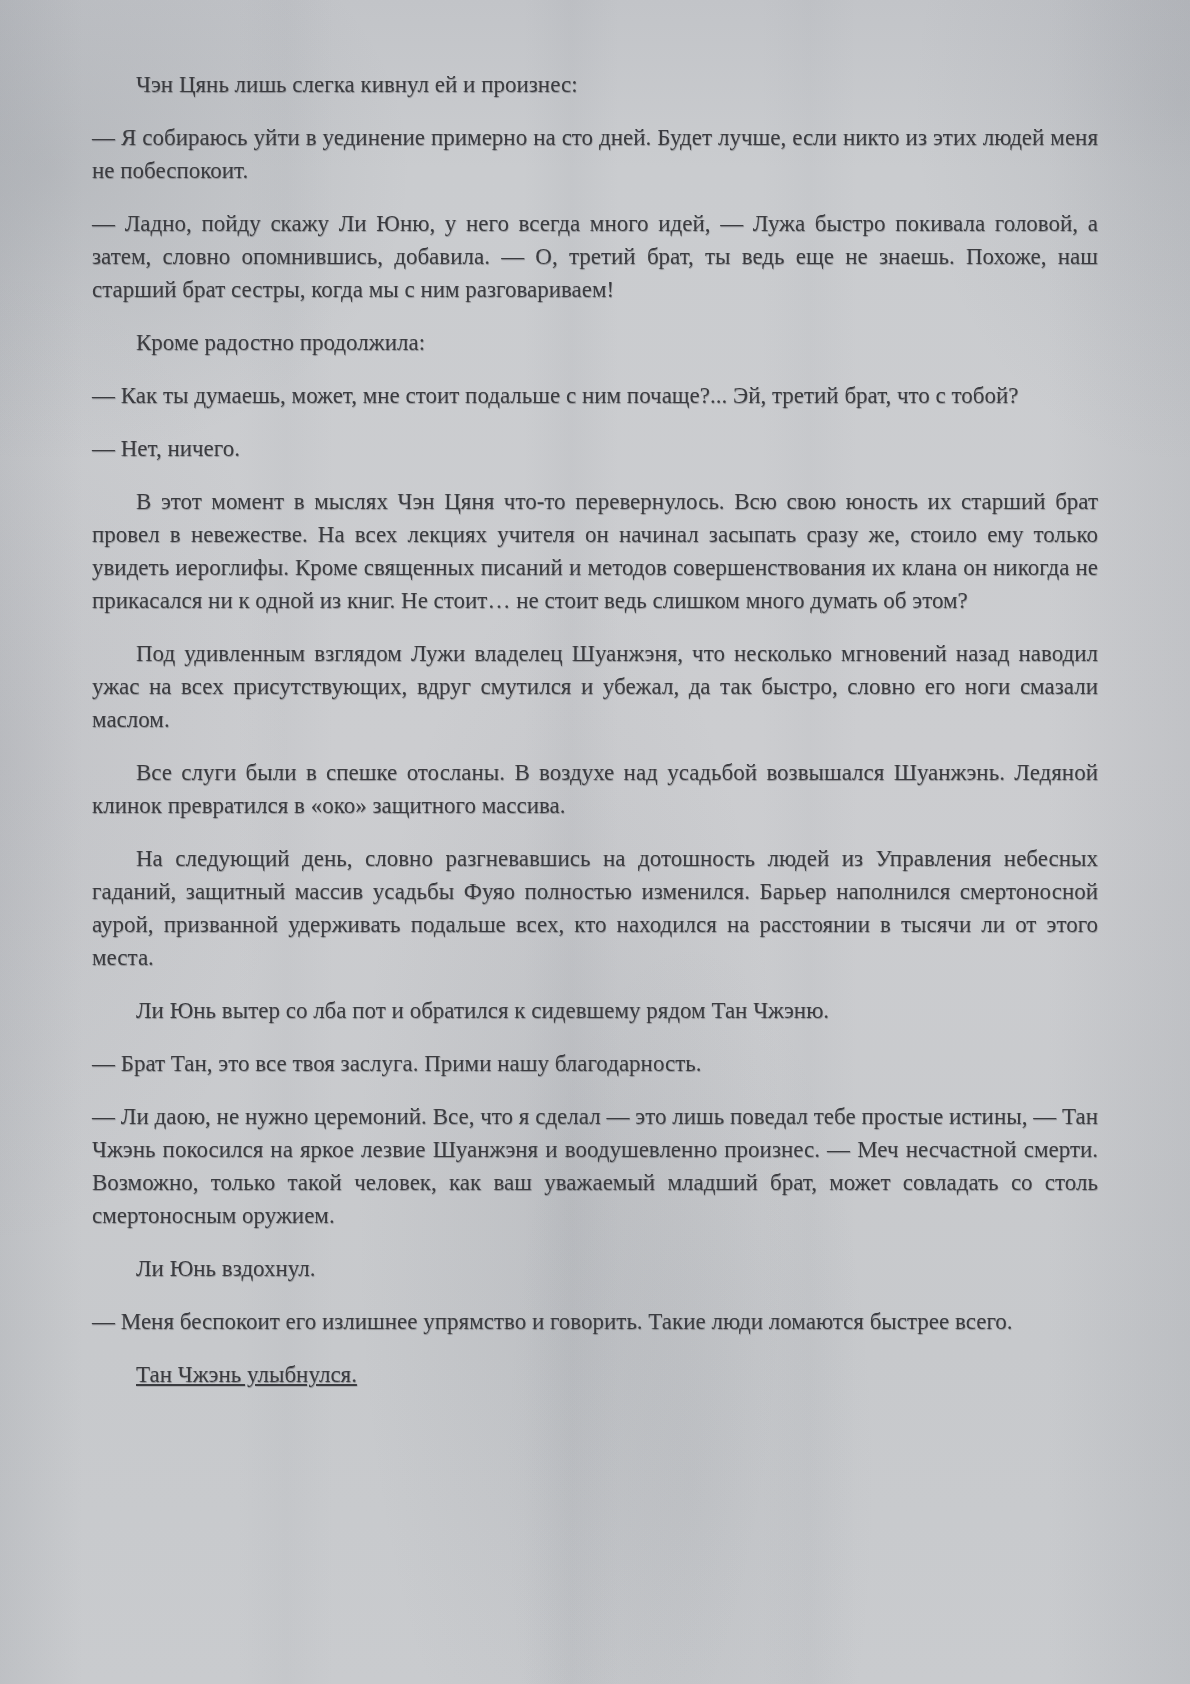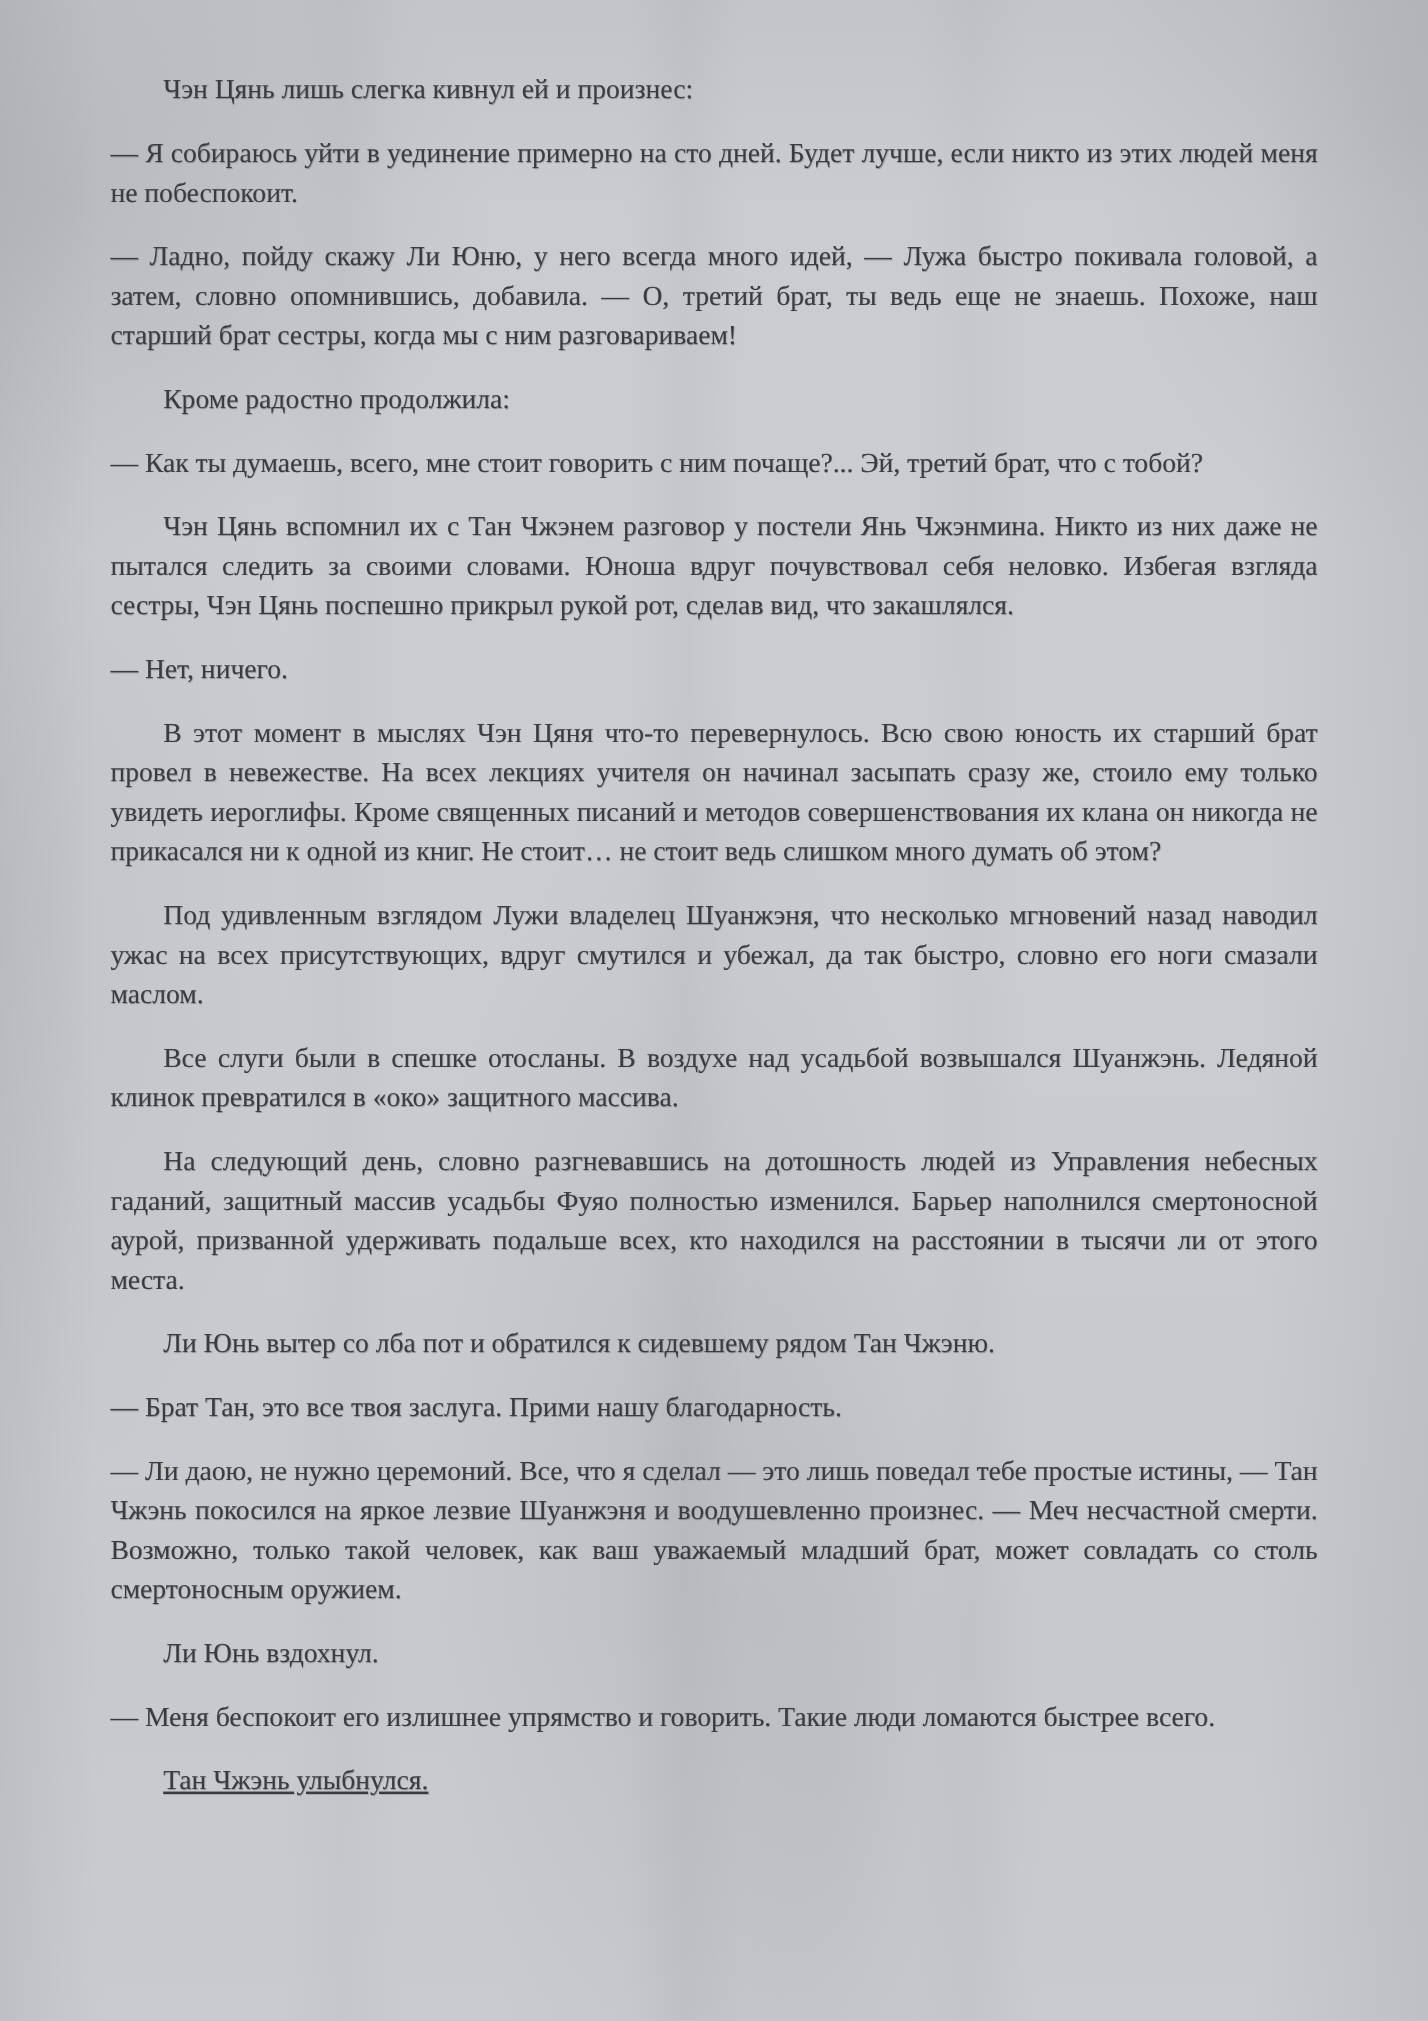--- a/index.html
+++ b/index.html
@@ -42,38 +42,38 @@
     line-height: 33px;
     text-align: justify;
     text-shadow: 0.5px 0.5px 0.7px rgba(40,40,46,0.35);
   }
   .text-column p {
     margin: 0 0 20px 0;
     padding: 0;
   }
   .text-column p.indent {
     text-indent: 44px;
+    margin-top: 10px;
   }
   .text-column p:last-child {
     margin-bottom: 0;
     text-decoration: underline;
   }
 </style>
 </head>
 <body>
 
 <div class="page-bg"></div>
 
 <div class="text-column">
   <p class="indent">Чэн Цянь лишь слегка кивнул ей и произнес:</p>
   <p>— Я собираюсь уйти в уединение примерно на сто дней. Будет лучше, если никто из этих людей меня не побеспокоит.</p>
   <p>— Ладно, пойду скажу Ли Юню, у него всегда много идей, — Лужа быстро покивала головой, а затем, словно опомнившись, добавила. — О, третий брат, ты ведь еще не знаешь. Похоже, наш старший брат сестры, когда мы с ним разговариваем!</p>
   <p class="indent">Кроме радостно продолжила:</p>
-  <p>— Как ты думаешь, всего, мне стоит говорить с ним почаще?... Эй, третий брат, что с тобой?</p>
-  <p class="indent">Чэн Цянь вспомнил их с Тан Чжэнем разговор у постели Янь Чжэнмина. Никто из них даже не пытался следить за своими словами. Юноша вдруг почувствовал себя неловко. Избегая взгляда сестры, Чэн Цянь поспешно прикрыл рукой рот, сделав вид, что закашлялся.</p>
+  <p>— Как ты думаешь, может, мне стоит подальше с ним почаще?... Эй, третий брат, что с тобой?</p>
   <p>— Нет, ничего.</p>
   <p class="indent">В этот момент в мыслях Чэн Цяня что-то перевернулось. Всю свою юность их старший брат провел в невежестве. На всех лекциях учителя он начинал засыпать сразу же, стоило ему только увидеть иероглифы. Кроме священных писаний и методов совершенствования их клана он никогда не прикасался ни к одной из книг. Не стоит… не стоит ведь слишком много думать об этом?</p>
   <p class="indent">Под удивленным взглядом Лужи владелец Шуанжэня, что несколько мгновений назад наводил ужас на всех присутствующих, вдруг смутился и убежал, да так быстро, словно его ноги смазали маслом.</p>
   <p class="indent">Все слуги были в спешке отосланы. В воздухе над усадьбой возвышался Шуанжэнь. Ледяной клинок превратился в «око» защитного массива.</p>
   <p class="indent">На следующий день, словно разгневавшись на дотошность людей из Управления небесных гаданий, защитный массив усадьбы Фуяо полностью изменился. Барьер наполнился смертоносной аурой, призванной удерживать подальше всех, кто находился на расстоянии в тысячи ли от этого места.</p>
   <p class="indent">Ли Юнь вытер со лба пот и обратился к сидевшему рядом Тан Чжэню.</p>
   <p>— Брат Тан, это все твоя заслуга. Прими нашу благодарность.</p>
   <p>— Ли даою, не нужно церемоний. Все, что я сделал — это лишь поведал тебе простые истины, — Тан Чжэнь покосился на яркое лезвие Шуанжэня и воодушевленно произнес. — Меч несчастной смерти. Возможно, только такой человек, как ваш уважаемый младший брат, может совладать со столь смертоносным оружием.</p>
   <p class="indent">Ли Юнь вздохнул.</p>
   <p>— Меня беспокоит его излишнее упрямство и говорить. Такие люди ломаются быстрее всего.</p>

